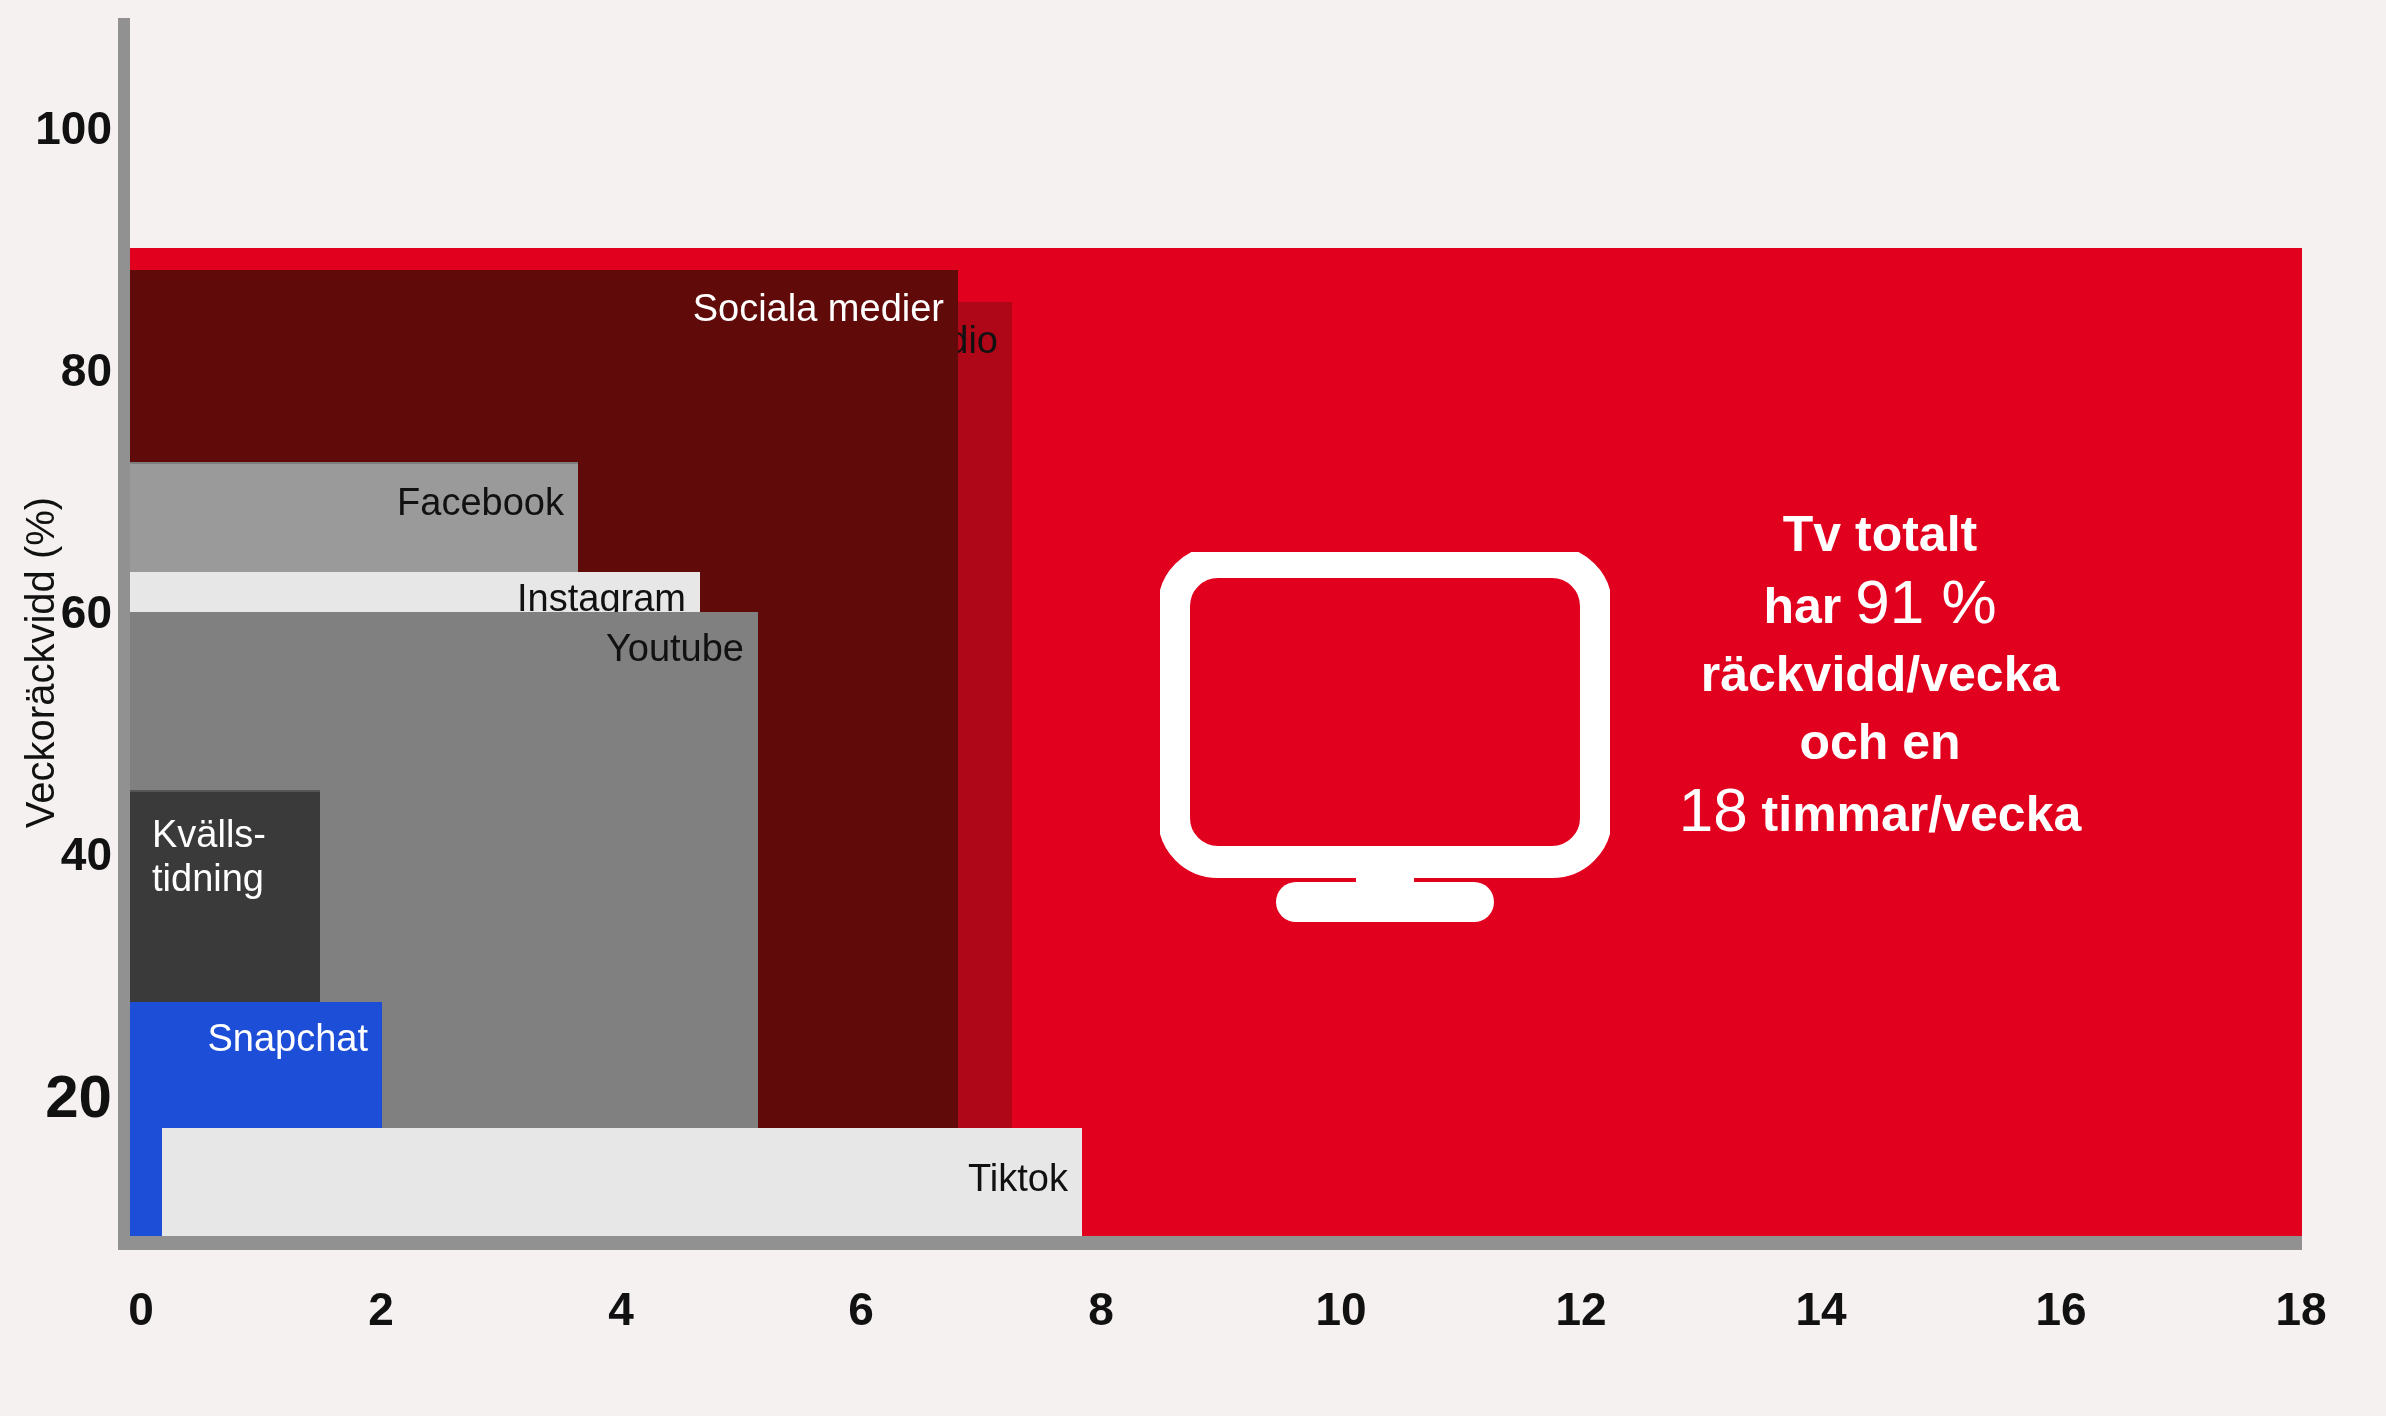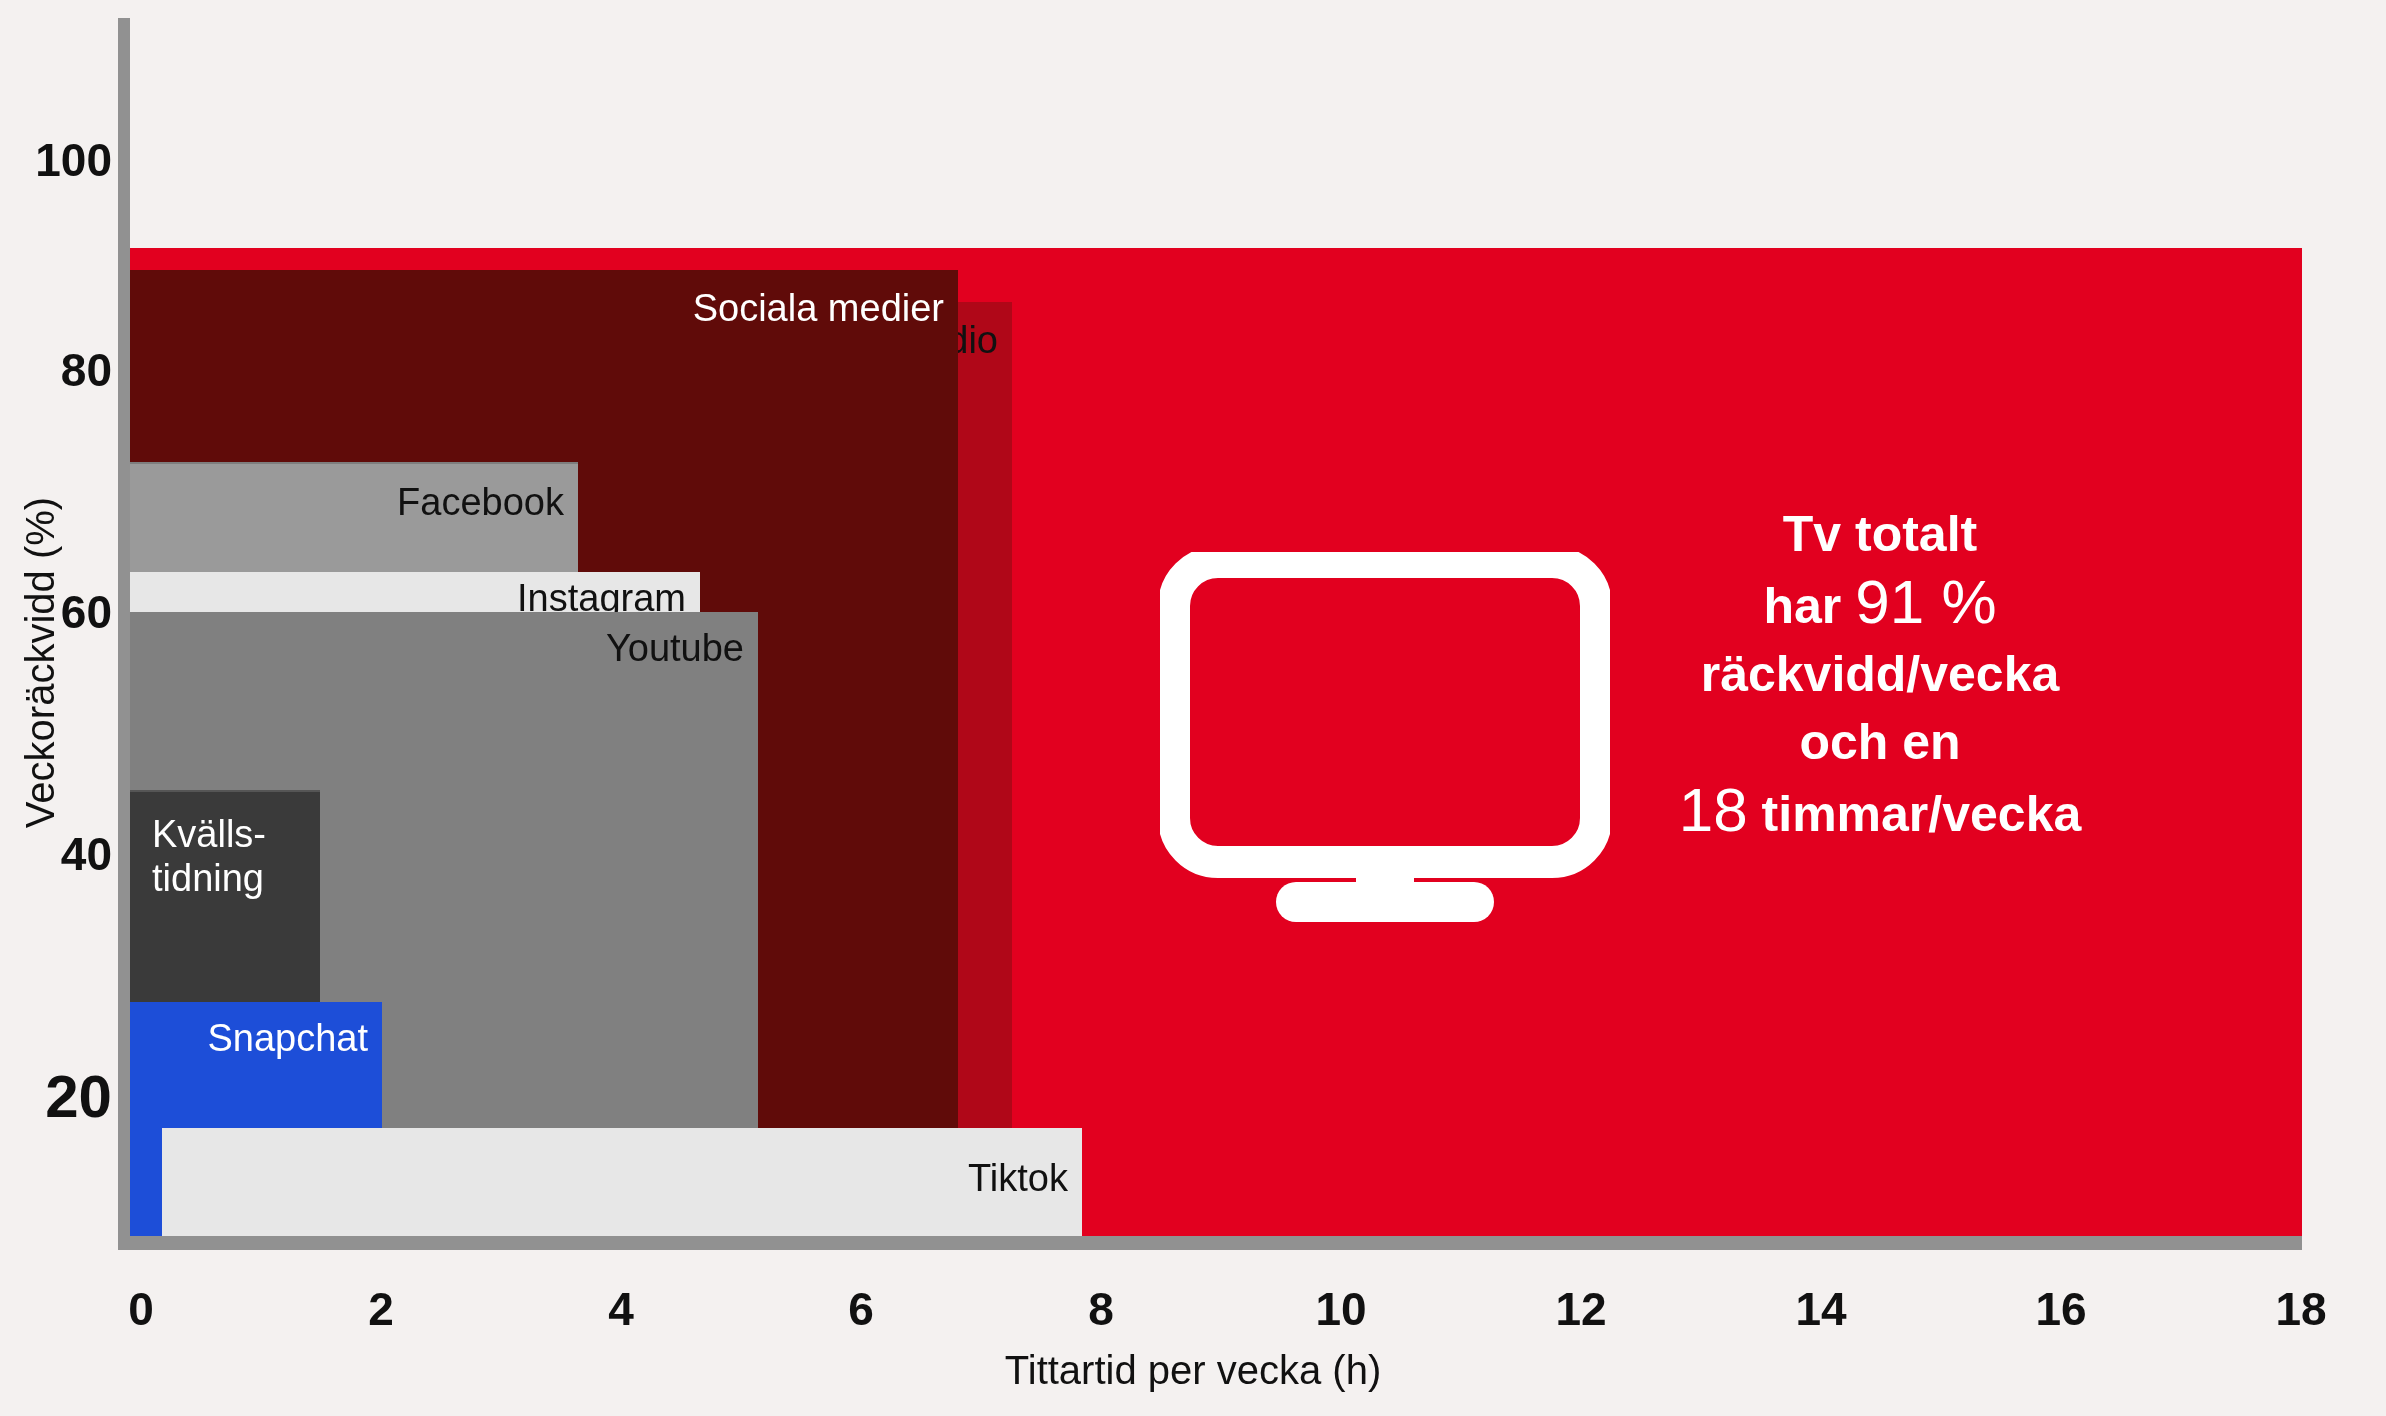--- a/index.html
+++ b/index.html
@@ -143,33 +143,32 @@
     <div>räckvidd/vecka</div>
     <div>och en</div>
     <div>
       <span class="big">18</span><span> timmar/vecka</span>
     </div>
   </div>
 
   <div class="y-axis"></div>
   <div class="x-axis"></div>
 
-  <div style="position:absolute;left:20px;top:128px;width:92px;text-align:right;transform:translateY(-50%);font-size:46px;font-weight:700;color:#111;margin-top:32px;">100</div>
+  <div style="position:absolute;left:20px;top:128px;width:92px;text-align:right;transform:translateY(-50%);font-size:46px;font-weight:700;color:#111;">100</div>
   <div style="position:absolute;left:20px;top:370px;width:92px;text-align:right;transform:translateY(-50%);font-size:46px;font-weight:700;color:#111;">80</div>
   <div style="position:absolute;left:20px;top:612px;width:92px;text-align:right;transform:translateY(-50%);font-size:46px;font-weight:700;color:#111;">60</div>
   <div style="position:absolute;left:20px;top:854px;width:92px;text-align:right;transform:translateY(-50%);font-size:46px;font-weight:700;color:#111;">40</div>
   <div style="position:absolute;left:20px;top:1096px;width:92px;text-align:right;transform:translateY(-50%);font-size:60px;font-weight:700;color:#111;">20</div>
 
   <div class="xtick" style="left:141px;">0</div>
   <div class="xtick" style="left: 381px;">2</div>
   <div class="xtick" style="left: 621px;">4</div>
   <div class="xtick" style="left: 861px;">6</div>
   <div class="xtick" style="left: 1101px;">8</div>
   <div class="xtick" style="left: 1341px;">10</div>
   <div class="xtick" style="left: 1581px;">12</div>
   <div class="xtick" style="left: 1821px;">14</div>
   <div class="xtick" style="left: 2061px;">16</div>
   <div class="xtick" style="left: 2301px;">18</div>
 
   <div class="y-axis-title">Veckoräckvidd (%)</div>
-  <div class="x-axis-title">Tittartid per vecka (h)</div>
 
 </div>
 
 </body></html>

